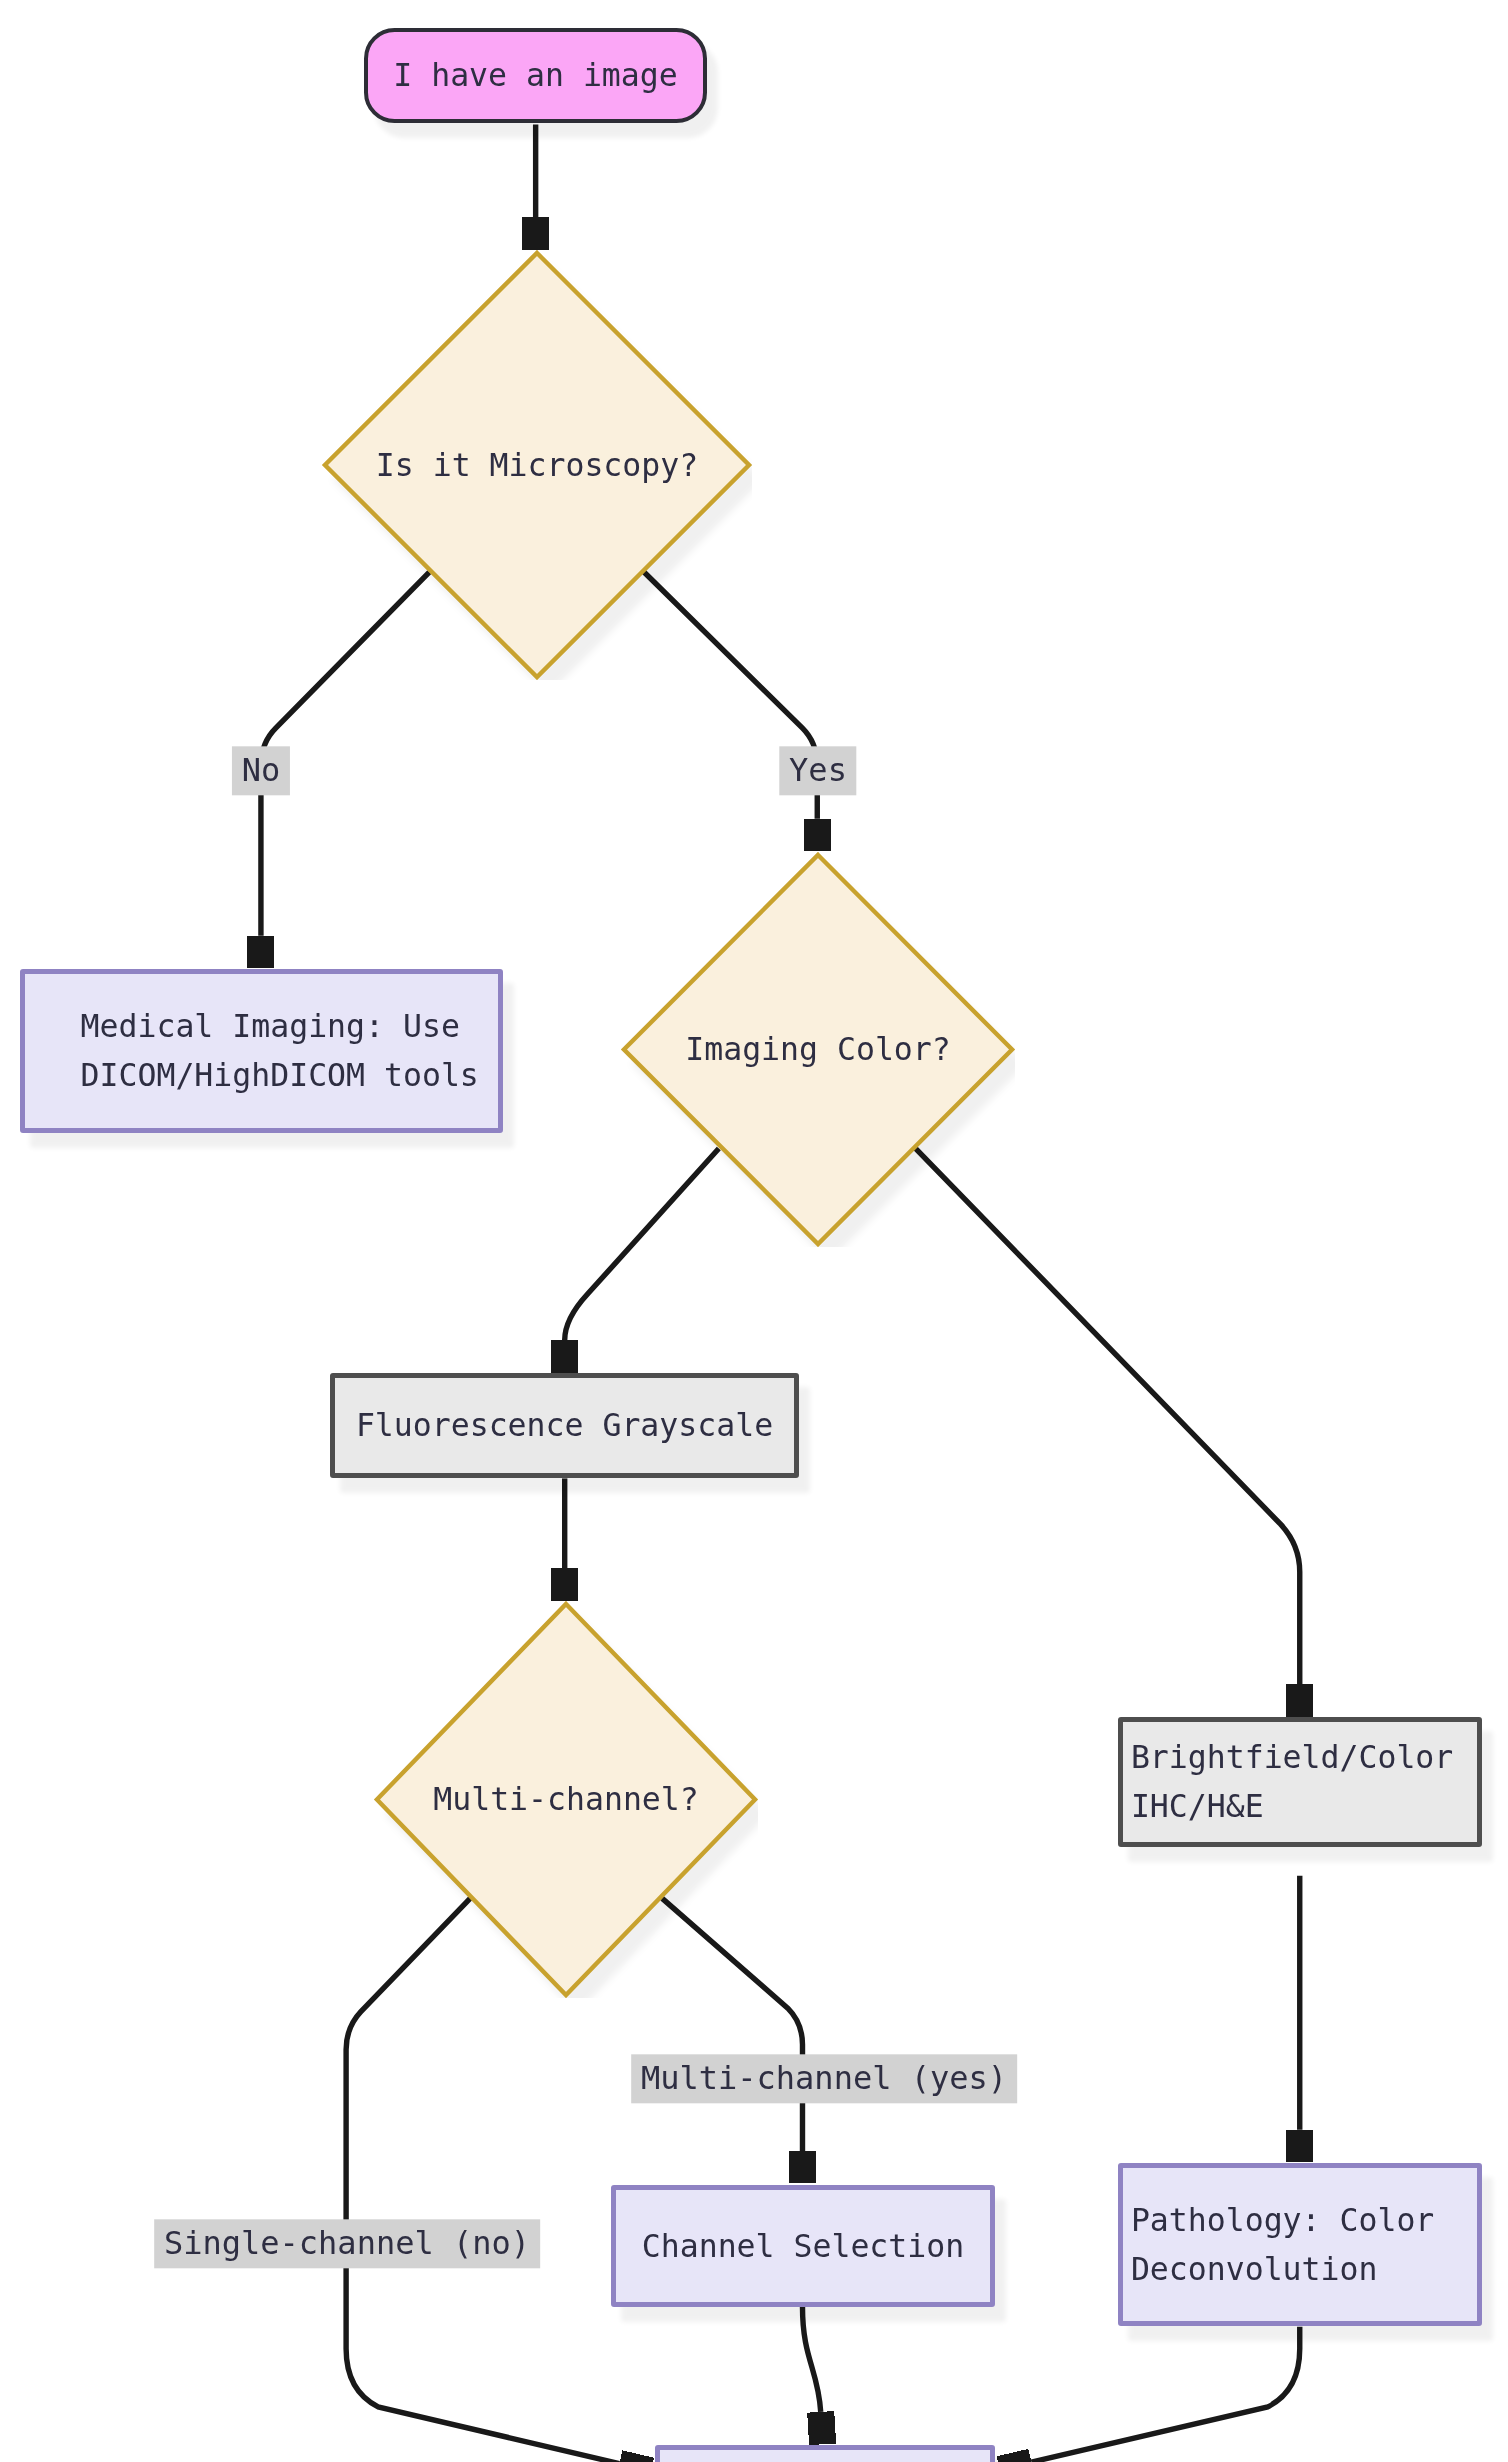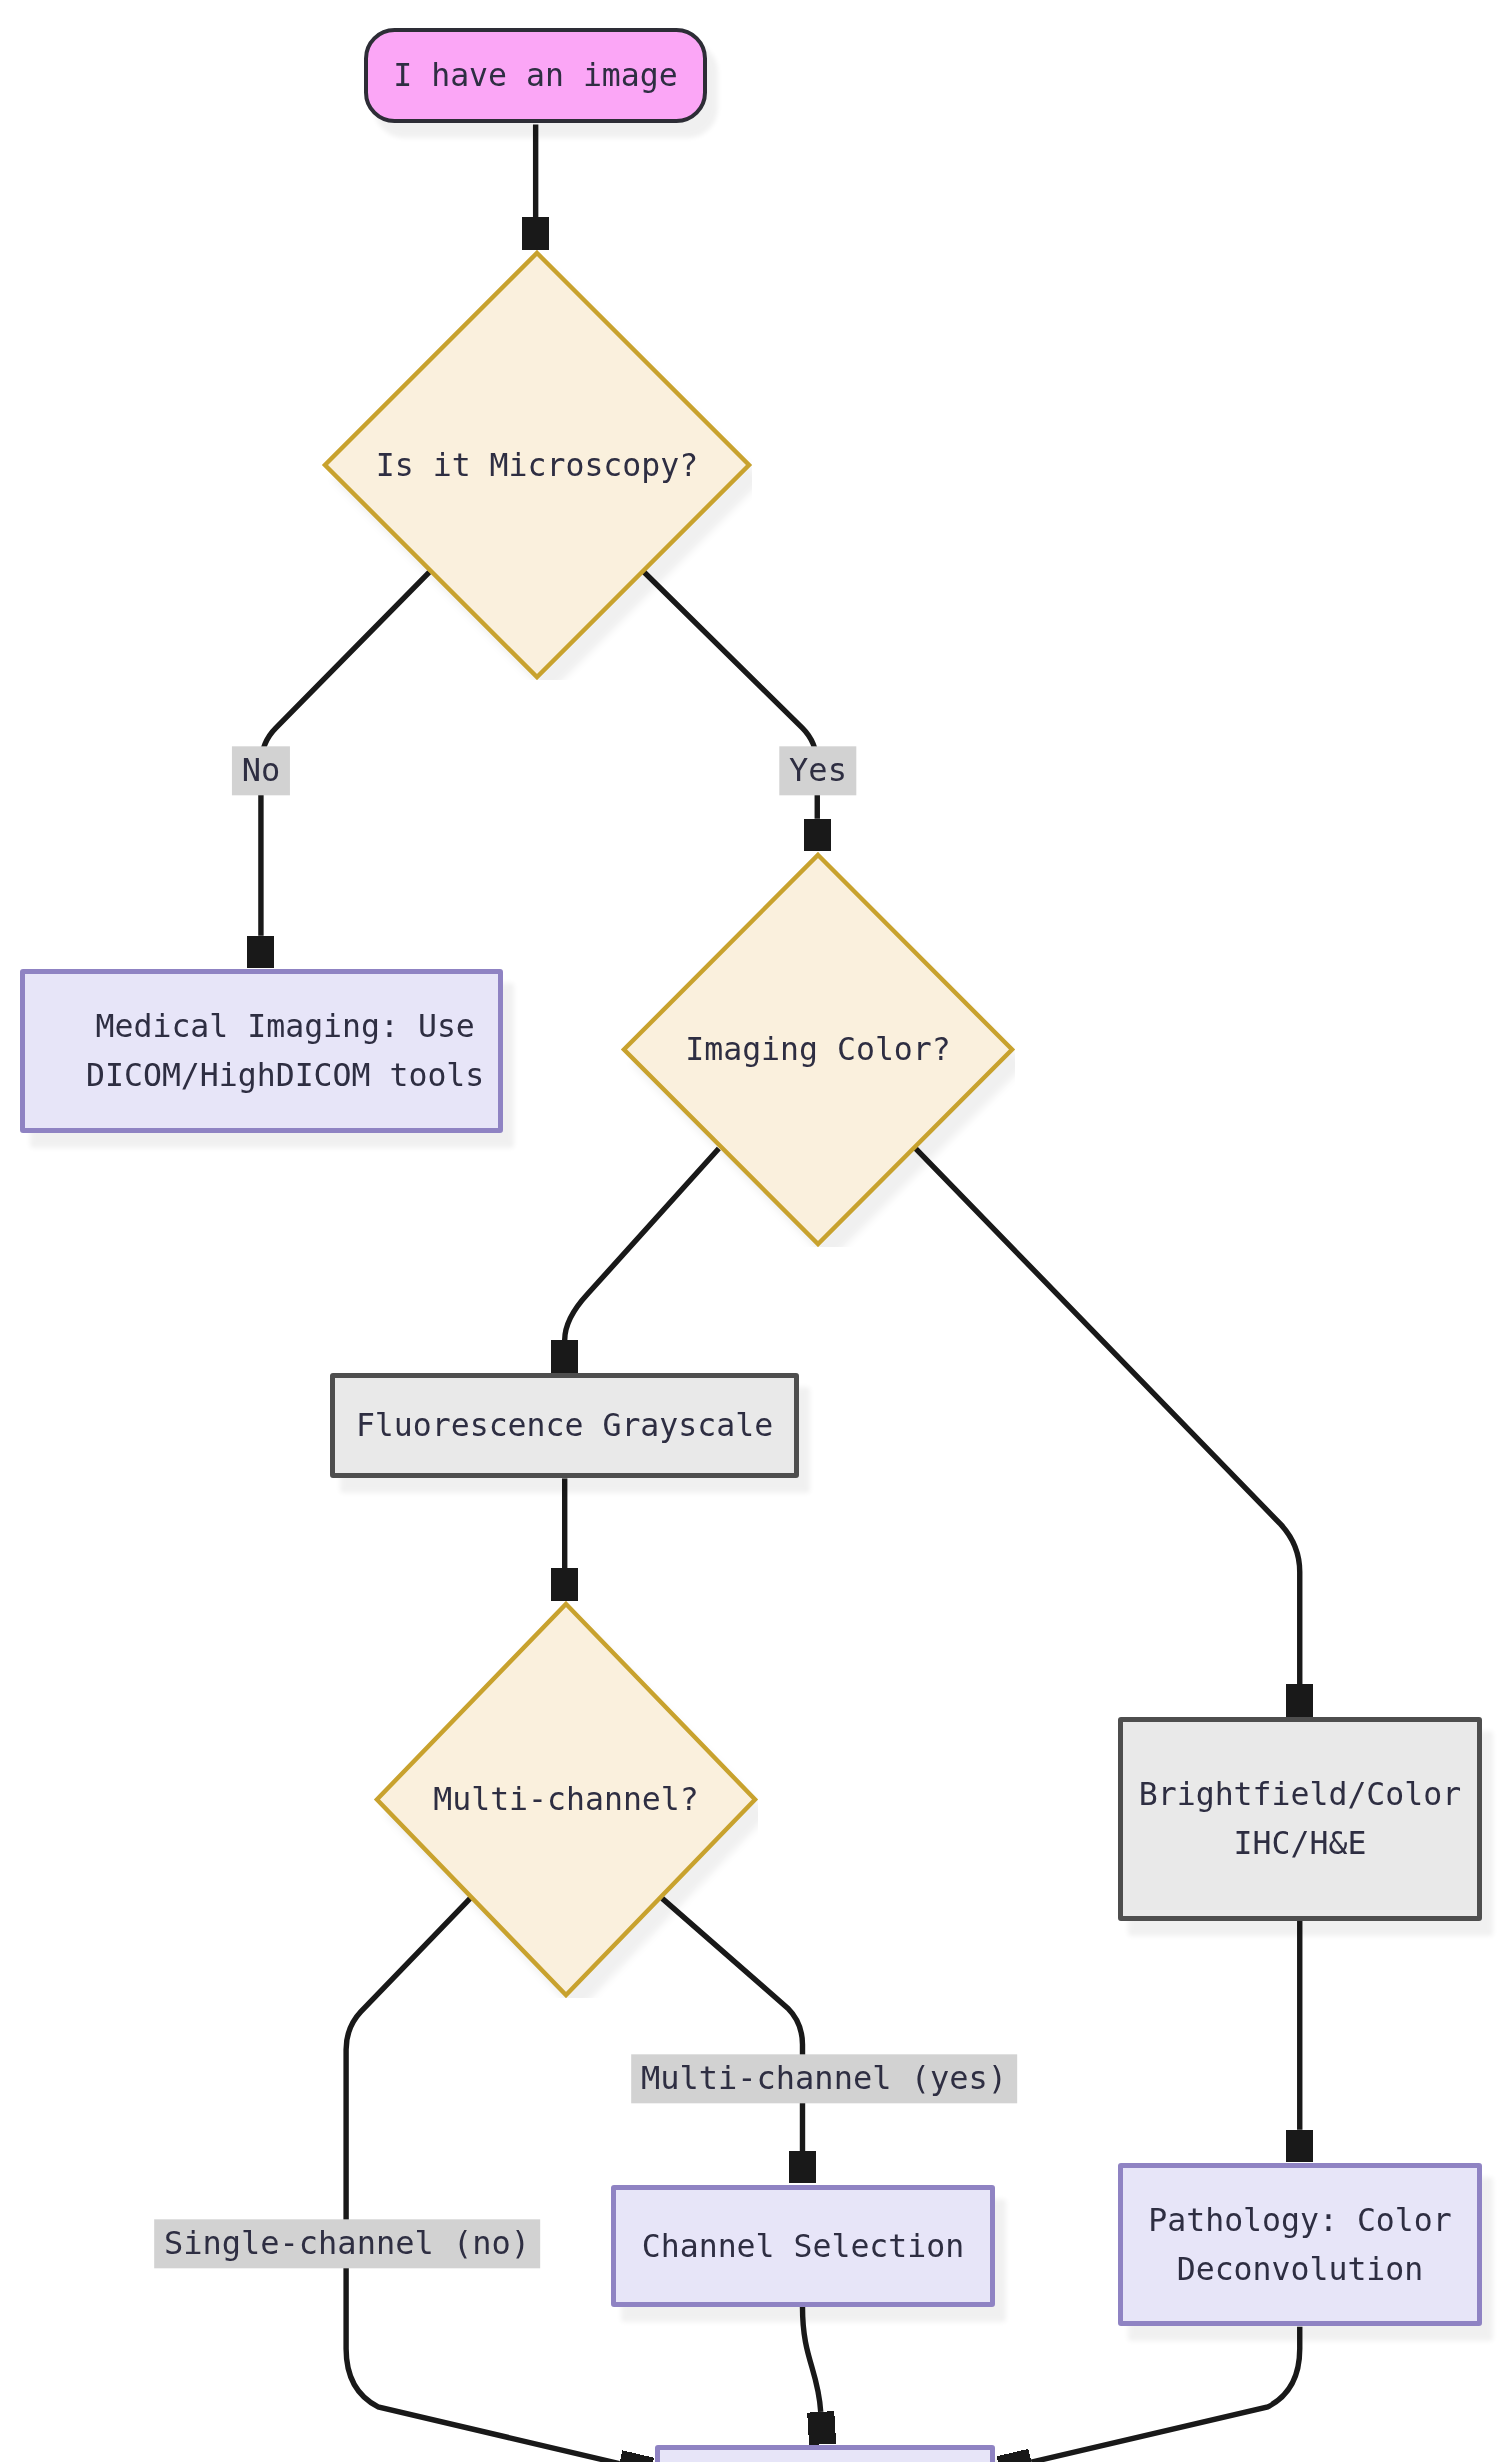--- a/index.html
+++ b/index.html
@@ -26,21 +26,20 @@
   #edges path {
     fill: none;
     stroke: #191919;
     stroke-width: 11;
   }
   .node {
     position: absolute;
     display: flex;
     align-items: center;
     justify-content: center;
-    text-align: center;
     color: #2e2e42;
     font-size: 31.5px;
     line-height: 1.55;
     box-sizing: border-box;
   }
   .node-rounded {
     background: #fba6f6;
     border: 4.4px solid #2d2d36;
     border-radius: 30.5px;
     box-shadow: 10.8px 14.8px 4.9px rgba(0,0,0,0.06);
@@ -138,21 +137,21 @@
     <span class="node-label">Fluorescence Grayscale</span>
   </div>
 
   <div class="node node-diamond" style="left:374px; top:1601px; width:384px; height:397px;">
     <svg viewBox="0 0 780 807" preserveAspectRatio="none">
       <polygon points="390,6 774,403.5 390,801 6,403.5"></polygon>
     </svg>
     <span class="node-label">Multi-channel?</span>
   </div>
 
-  <div class="node node-gray" style="left:1118px; top:1717px; width:364px; height:204px;">
+  <div class="node node-gray" style="left:1118px; top:1717px; width:364px; height:130px;">
     <span class="node-label">Brightfield/Color IHC/H&amp;E</span>
   </div>
 
   <div class="node node-lavender" style="left:611px; top:2185px; width:384px; height:122px;">
     <span class="node-label">Channel Selection</span>
   </div>
 
   <div class="node node-lavender" style="left:1118px; top:2163px; width:364px; height:163px;">
     <span class="node-label">Pathology: Color Deconvolution</span>
   </div>

